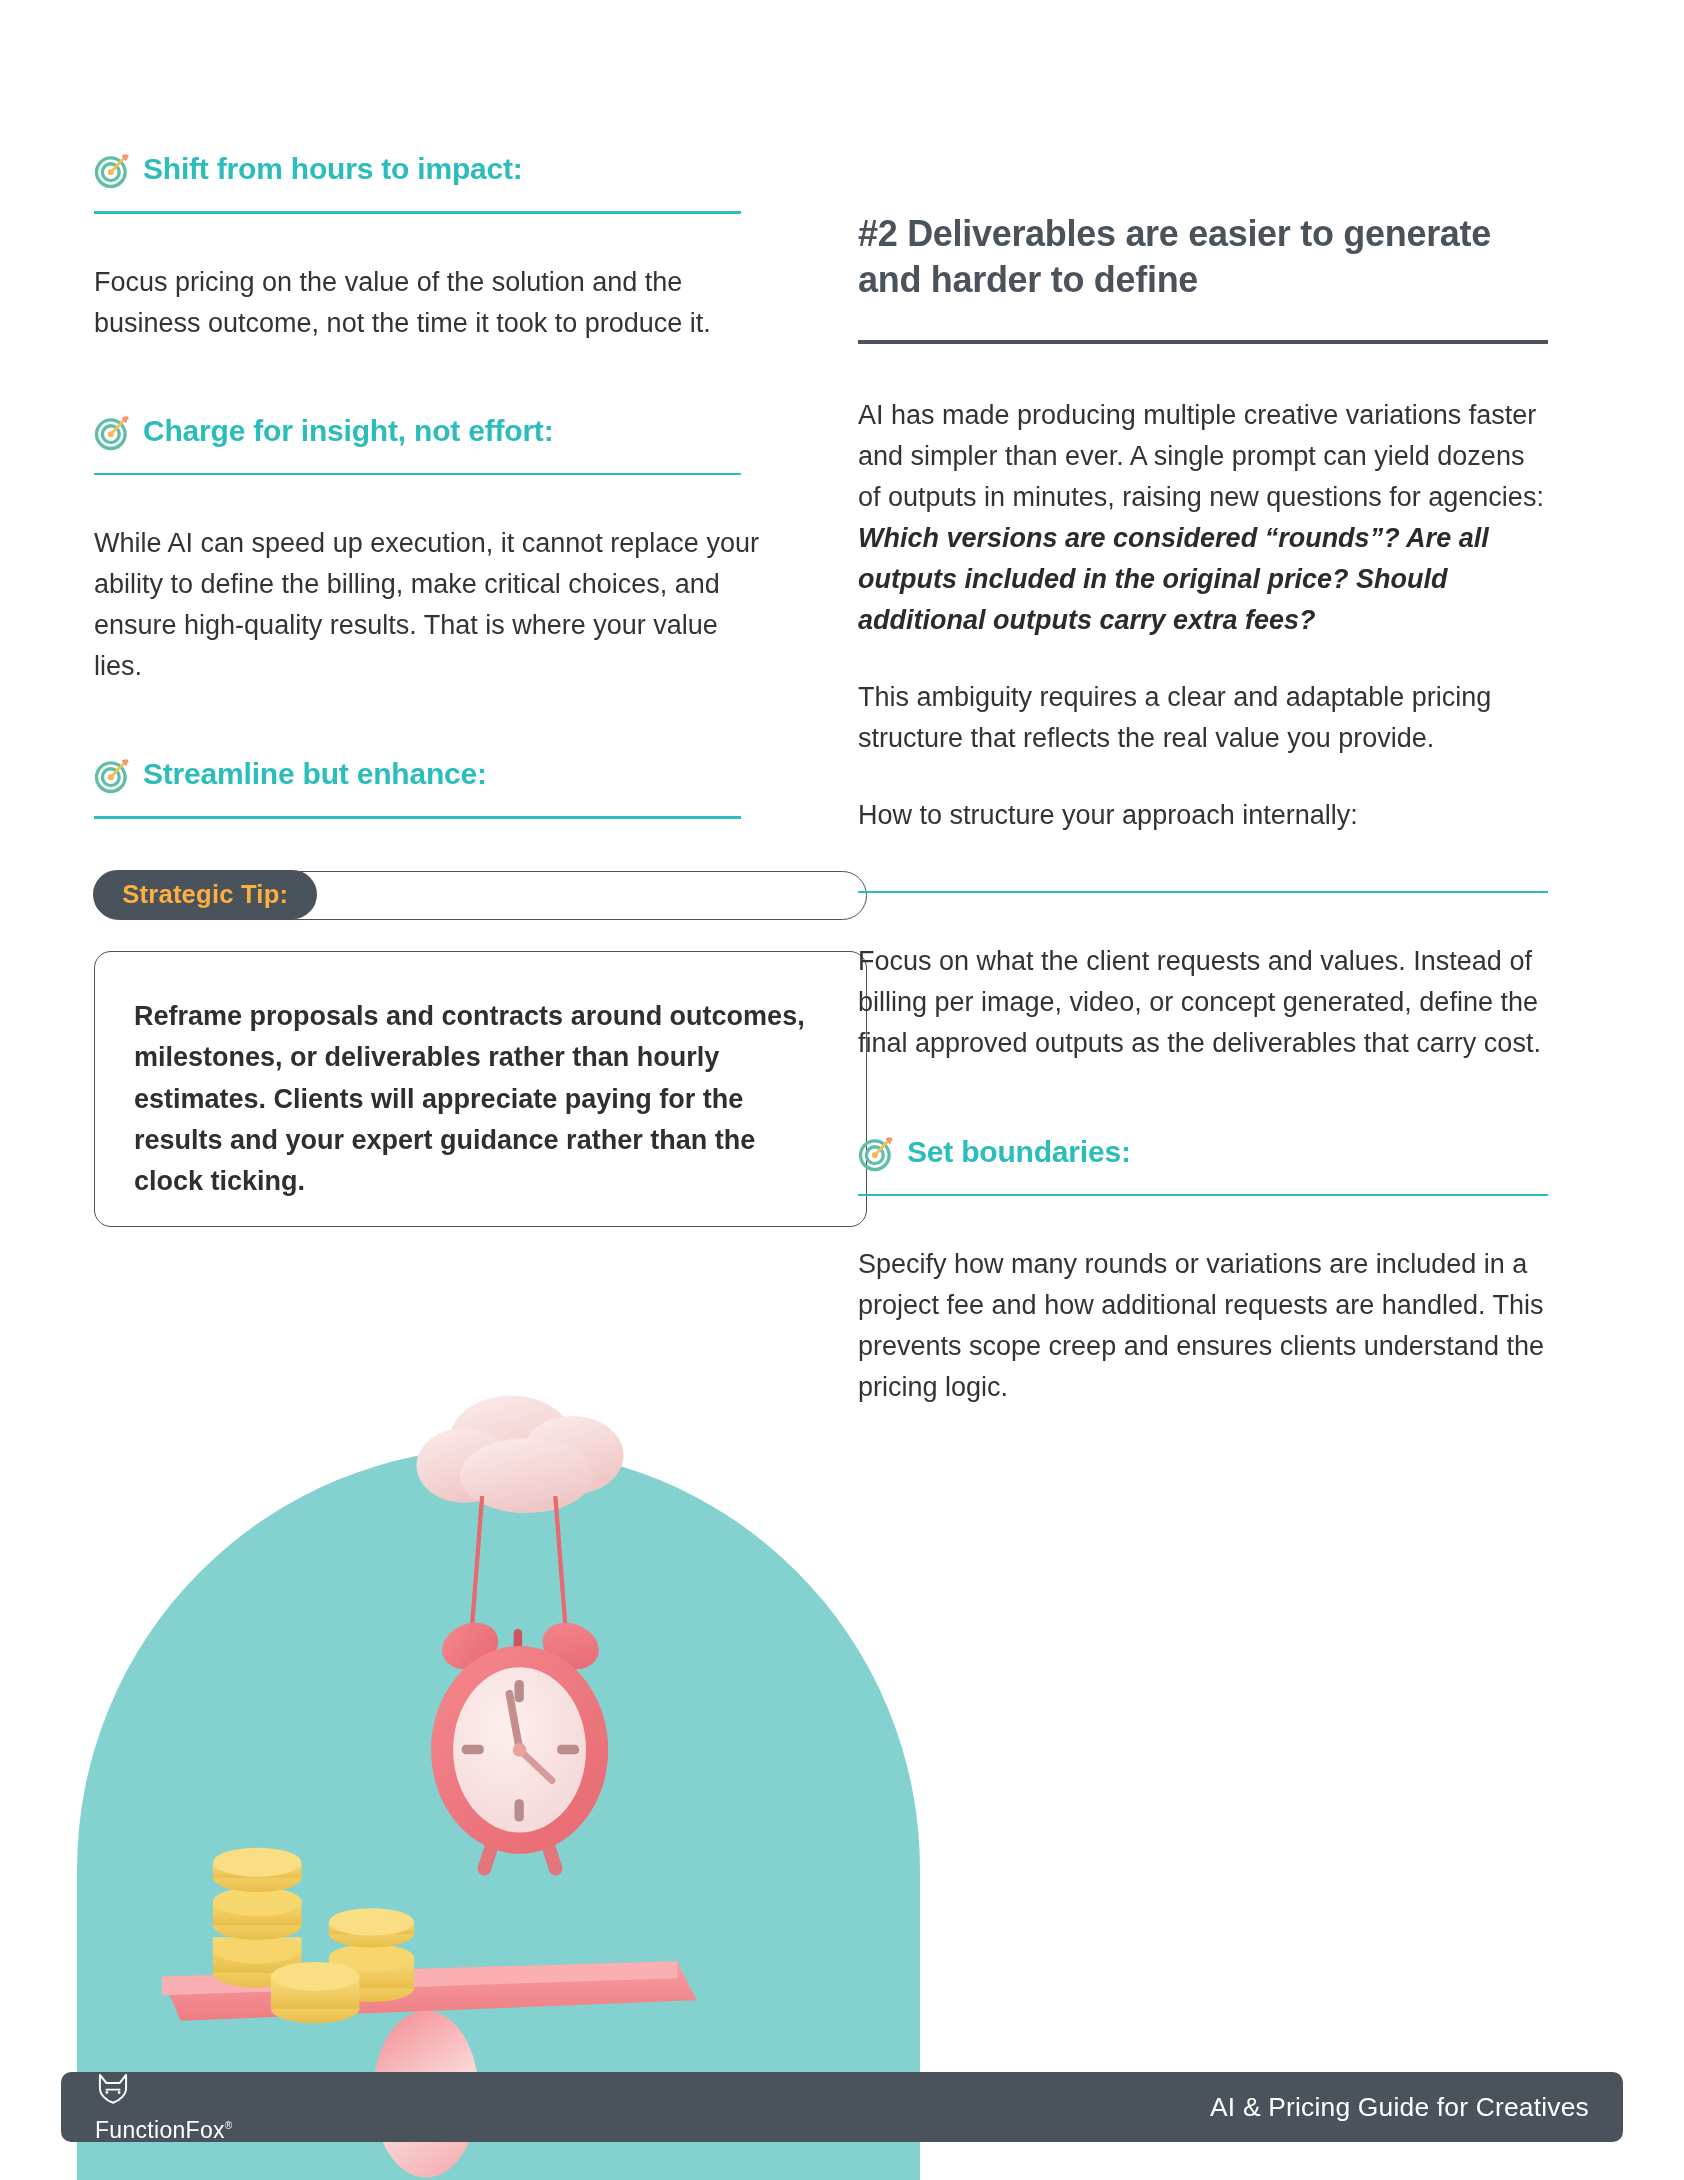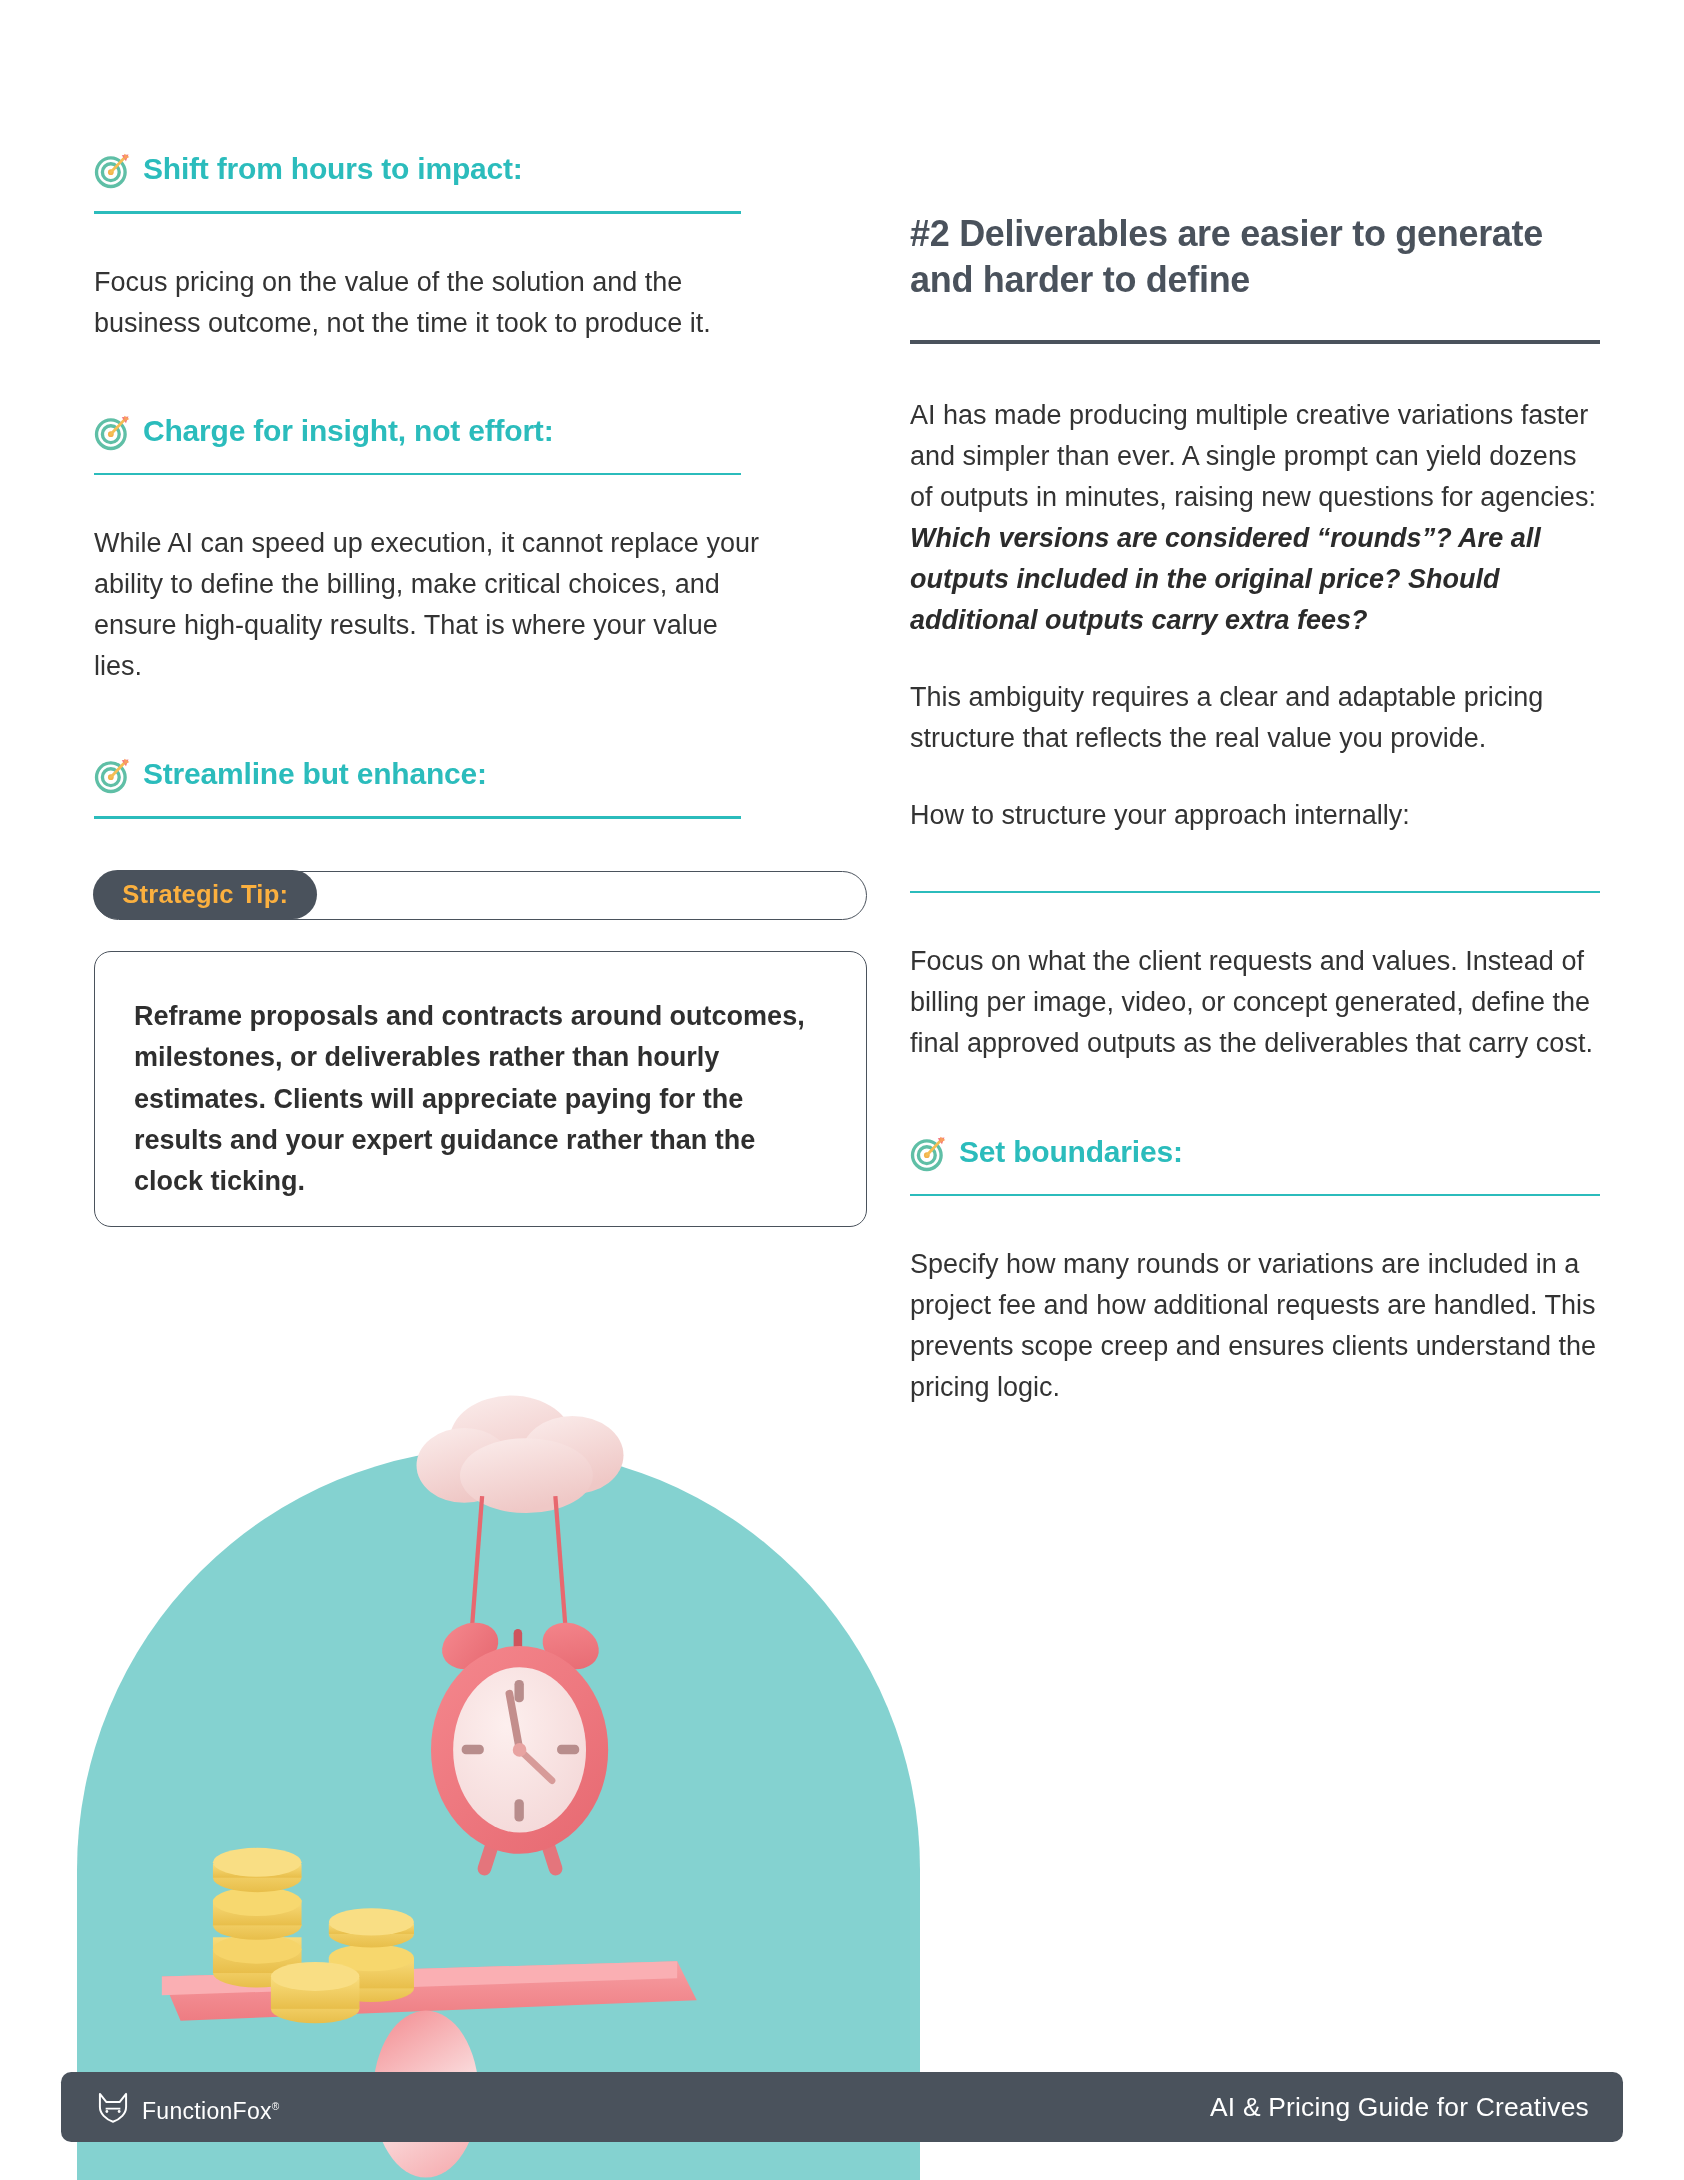--- a/index.html
+++ b/index.html
@@ -42,21 +42,21 @@
   
   .col-left {
     position: absolute;
     left: 94px;
     top: 152px;
     width: 673px;
     z-index: 5;
   }
   .col-right {
     position: absolute;
-    left: 910px;
+    left: 858px;
     top: 211px;
     width: 690px;
     z-index: 5;
   }
 
   
   .sec-head {
     display: flex;
     gap: 12px;
     margin-bottom: 22px;
@@ -162,21 +162,21 @@
     width: 1562px;
     height: 70px;
     background: #4A525C;
     border-radius: 10.2px;
     display: flex;
     align-items: center;
     justify-content: space-between;
     padding: 0 34px;
     z-index: 20;
   }
-  .brand { display: flex; align-items: flex-end; gap: 11px; }
+  .brand { display: flex; align-items: flex-start; gap: 11px; flex-direction: column; }
   .fox-logo { width: 36px; height: 36px; display: block; }
   .brand-name {
     color: #ffffff;
     font-size: 23px;
     letter-spacing: 0.3px;
     font-weight: 400;
   }
   .brand-name sup { font-size: 10.2px; vertical-align: super; }
   .footer-title {
     color: #ffffff;

